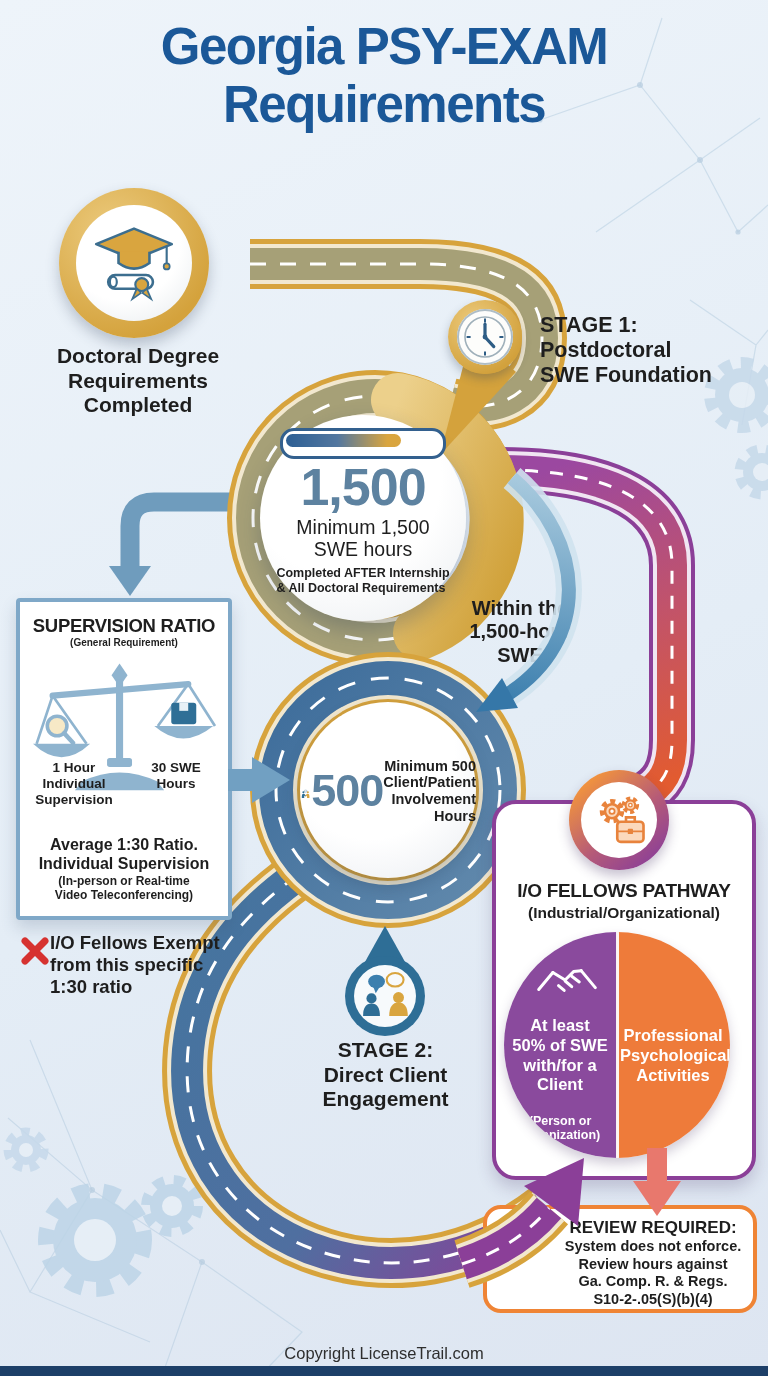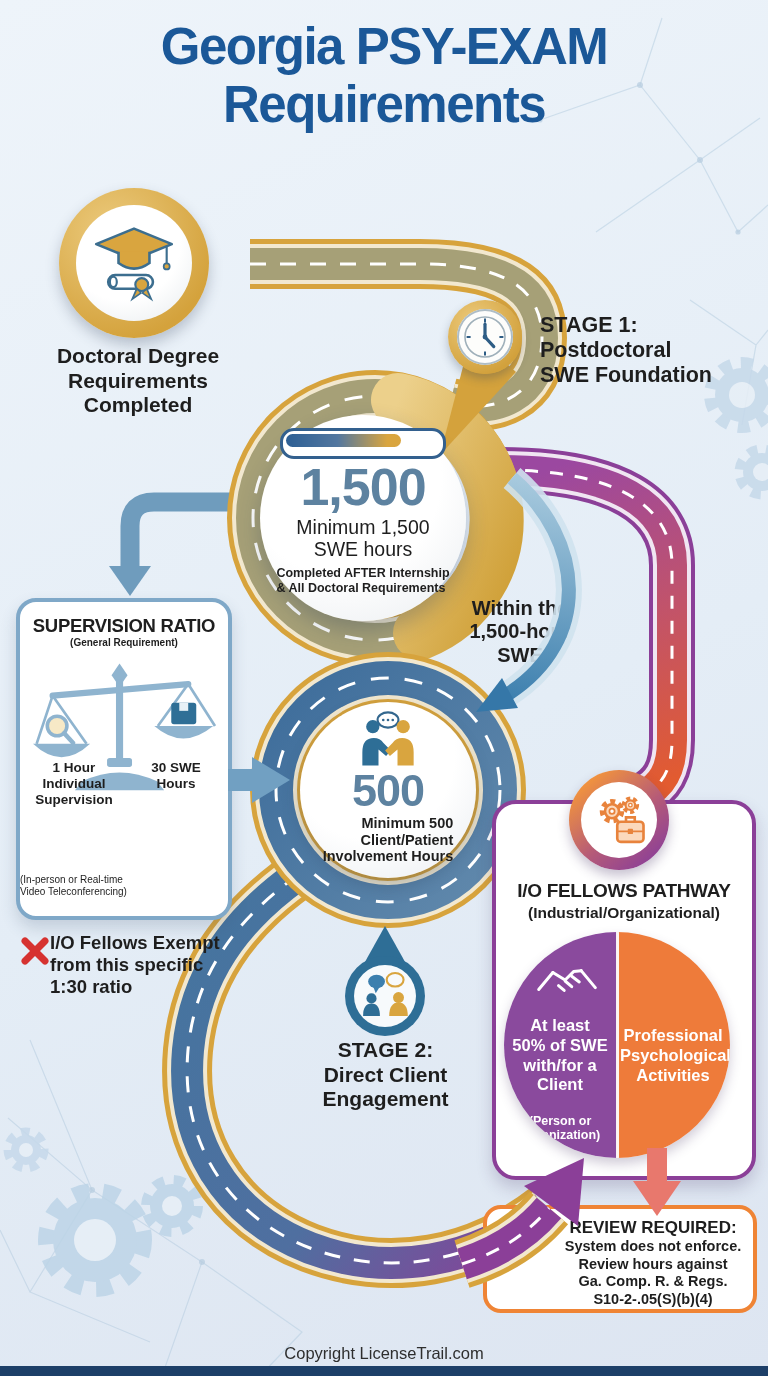--- a/index.html
+++ b/index.html
@@ -34,36 +34,36 @@
   .progress{margin-top:13px;width:160px;height:25px;border:3px solid #33608e;border-radius:14px;background:#fff}
   .progress-fill{height:13px;margin:3px;border-radius:7px;width:72%;
     background:linear-gradient(90deg,#2d5f94 0%,#53779f 45%,#d9a53f 88%)}
   .big-num{font-size:52px;font-weight:800;color:#5d82a0;letter-spacing:-1px;line-height:1.04;margin-top:1px}
   .c1-label{font-size:19.5px;font-weight:400;line-height:1.14;text-align:center;margin-top:2px}
   .c1-note{font-size:12.5px;font-weight:700;line-height:1.22;text-align:left;margin-top:5px}
   
   .within{left:444px;top:597px;width:152px;font-size:20px;font-weight:800;line-height:1.18;text-align:center}
   
   .sup-box{left:16px;top:598px;width:216px;height:322px;background:#fff;border:4px solid #7fa8c8;
-    border-radius:20px;box-shadow:0 8px 16px rgba(60,80,110,.2);box-sizing:border-box}
+    border-radius:4px;box-shadow:0 8px 16px rgba(60,80,110,.2);box-sizing:border-box}
   .sup-title{position:absolute;left:0;top:13px;width:100%;text-align:center;font-size:18.5px;font-weight:800;letter-spacing:-.3px}
   .sup-sub{position:absolute;left:0;top:35px;width:100%;text-align:center;font-size:10px;font-weight:700}
   .scale-wrap{position:absolute;left:10px;top:58px;width:188px;height:132px}
   .pan-label{position:absolute;font-size:13.5px;font-weight:800;line-height:1.18;text-align:center}
   .pan-l{left:6px;top:158px;width:96px}
   .pan-r{left:112px;top:158px;width:88px}
   .sup-foot{position:absolute;left:0;top:234px;width:100%;text-align:center;font-size:16px;font-weight:800;line-height:1.18}
-  .sup-foot2{position:absolute;left:0;top:272px;width:100%;text-align:left;font-size:10px;font-weight:400;line-height:1.18}
+  .sup-foot2{position:absolute;left:0;top:272px;width:100%;text-align:center;font-size:12px;font-weight:700;line-height:1.18}
   
   .exempt{left:20px;top:932px;display:flex;gap:0;align-items:flex-start}
   .exempt-text{font-size:18.5px;font-weight:800;line-height:1.18}
   
   .circle2{left:300px;top:702px;width:176px;height:176px;border-radius:50%;
     background:radial-gradient(circle at 40% 30%,#ffffff 52%,#f1f3f6 82%,#e3e8ed);
-    box-shadow:0 8px 18px rgba(40,60,90,.3);display:flex;flex-direction:column;align-items:center}
+    box-shadow:0 8px 18px rgba(40,60,90,.3);display:flex;align-items:center}
   .c2-num{font-size:45px;font-weight:800;color:#5d82a0;letter-spacing:-1px;line-height:1}
   .c2-label{font-size:14.5px;font-weight:800;line-height:1.15;text-align:right;margin-top:2px}
   
   .stage2-icon{left:354px;top:964px;width:62px;height:62px;display:flex;align-items:center;justify-content:center}
   .stage2{left:293px;top:1038px;width:185px;font-size:21px;font-weight:800;line-height:1.22;text-align:center}
   
   .io-box{left:492px;top:800px;width:264px;height:380px;background:#fff;border:4px solid #8b3f98;
     border-radius:24px;box-shadow:0 8px 16px rgba(70,50,100,.22);box-sizing:border-box}
   .io-badge{position:absolute;left:73px;top:-34px;width:100px;height:100px;border-radius:50%;
     background:linear-gradient(140deg,#f0923f 15%,#b65b77 55%,#8b3f98 90%);
@@ -306,20 +306,24 @@
       </svg>
     </div>
     <div class="pan-label pan-l">
       <div>1 Hour</div>
       <div>Individual</div>
       <div>Supervision</div>
     </div>
     <div class="pan-label pan-r">
       <div>30 SWE</div>
       <div>Hours</div>
+    </div>
+    <div class="sup-foot">
+      <div>Average 1:30 Ratio.</div>
+      <div>Individual Supervision</div>
     </div>
     <div class="sup-foot2">
       <div>(In-person or Real-time</div>
       <div>Video Teleconferencing)</div>
     </div>
   </div>
 
   <div class="abs exempt">
     <svg width="30" height="30" viewBox="0 0 30 30" style="margin-top:4px">
       <g stroke="#d63230" stroke-width="7" stroke-linecap="round">

